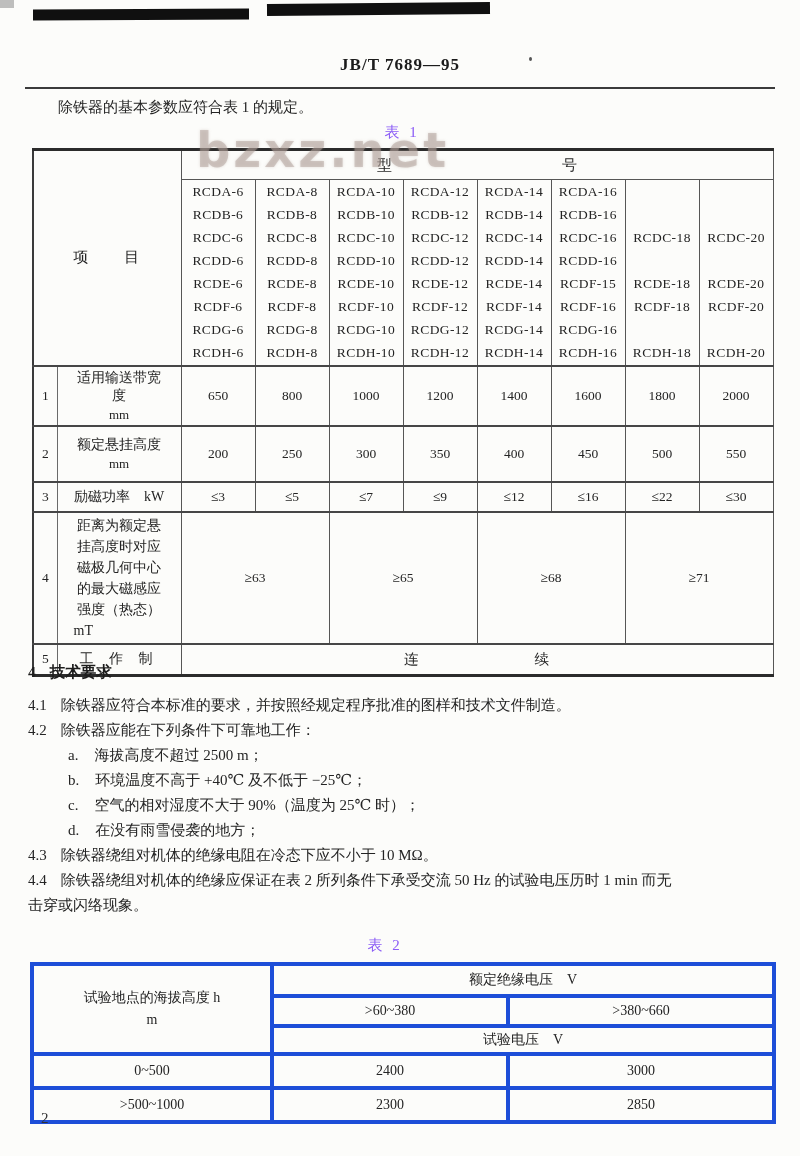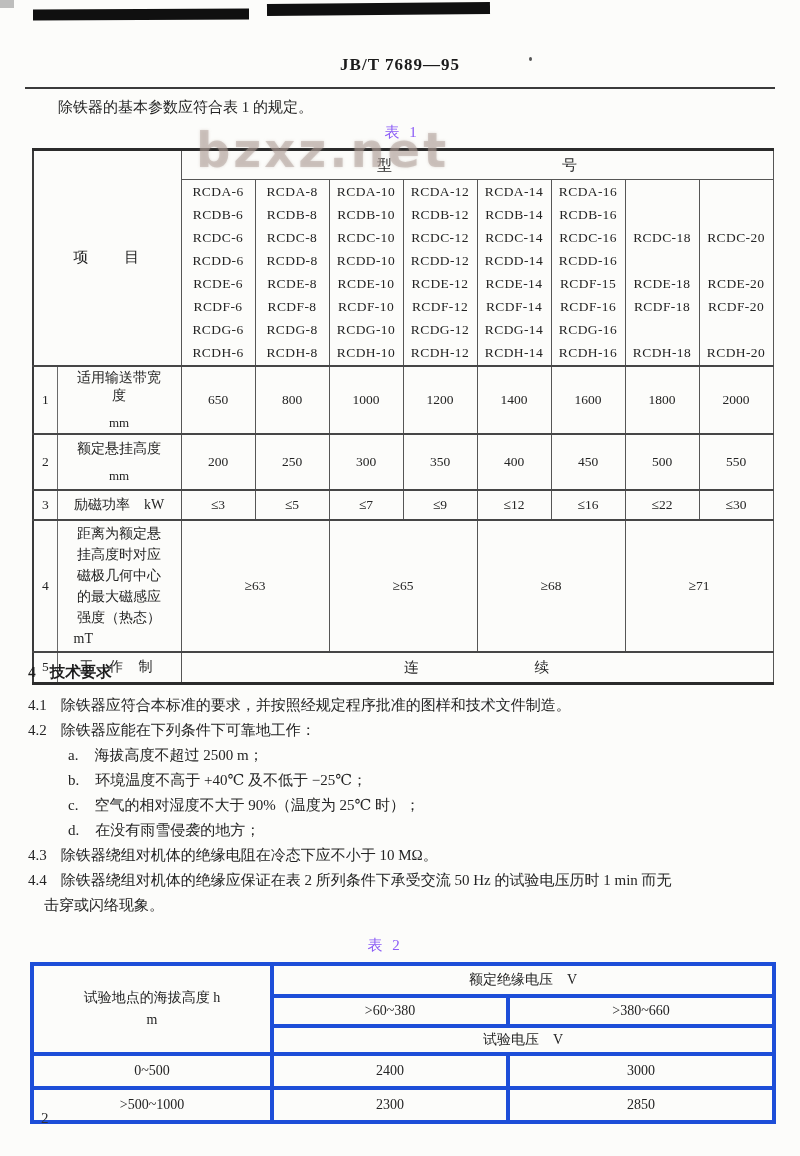--- a/index.html
+++ b/index.html
@@ -37,34 +37,34 @@
     border-left:2px solid #3a3a3a;border-right:1px solid #555;
     font-size:13.5px;color:#242424;table-layout:fixed;}
   table.t1 td{border:1px solid #565656;text-align:center;vertical-align:middle;padding:0;}
   table.t1 tr.body-sep td{border-top:2px solid #464646;}
   .c-proj{font-size:15px;letter-spacing:2px;}
   .model-head-inner{display:flex;justify-content:center;gap:170px;font-size:15px;}
   td.c-mcol{vertical-align:middle;margin-top:11px;}
   .mline{height:23px;line-height:23px;letter-spacing:.4px;white-space:nowrap;}
   .num-cell{font-size:13.5px;border-right:1px solid #6a6a6a !important;}
   .lbl-cell{font-size:14px;padding:2px 16px !important;}
-  .lbl-cell .unit{font-size:13px;margin-top:10px;}
+  .lbl-cell .unit{font-size:13px;margin-top:2px;}
   .lbl-long{text-align:justify;text-align-last:left;line-height:21px;font-size:14px;}
   .worksys-inner{display:flex;justify-content:center;gap:115px;font-size:14.5px;letter-spacing:1px;}
   .lbl-ws{letter-spacing:6px;}
 
   
   .sec4{position:absolute;left:28px;top:662px;width:748px;font-size:15px;color:#242424;}
   .sec4 h3{margin:0 0 10px 0;font-size:15.5px;font-weight:bold;color:#1d1d1d;}
   .sec4 h3 .n{margin-right:14px;}
   .sec4 p{margin:0;line-height:25px;}
   .sec4 p .n{margin-right:14px;}
   .sec4 p.sub{padding-left:40px;}
   .sec4 p.sub .n{margin-right:16px;font-family:"Liberation Serif",serif;}
-  .sec4 p.cont{line-height:25px;margin-left:16px;}
+  .sec4 p.cont{line-height:25px;}
 
   
   table.t2{position:absolute;left:30px;top:962px;width:742px;border-collapse:collapse;
     border-top:2px solid #2e2e2e;border-bottom:2px solid #2e2e2e;
     font-size:14px;color:#242424;table-layout:fixed;}
   table.t2 td{border:4px solid #1d4ed8;text-align:center;vertical-align:middle;padding:0;}
   .t2-left{font-size:14px;line-height:22px;}
   .t2-h{font-size:14px;}
   .page-num{position:absolute;left:41px;top:1110px;font-size:15px;color:#333;}
 </style>

